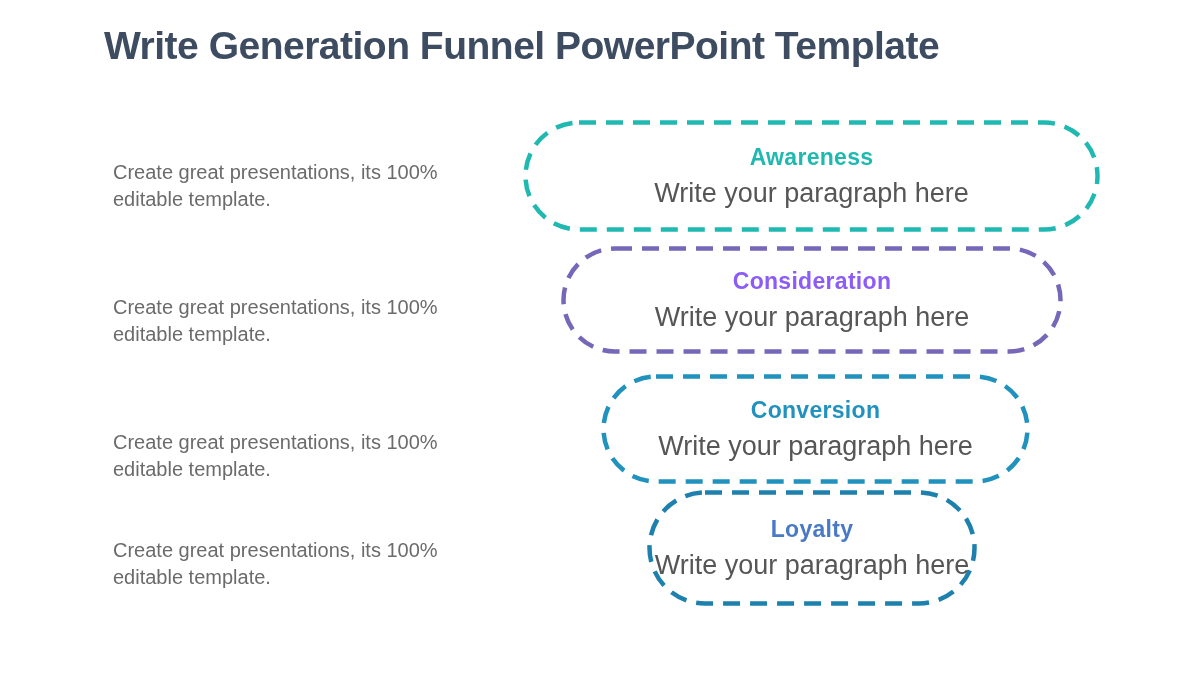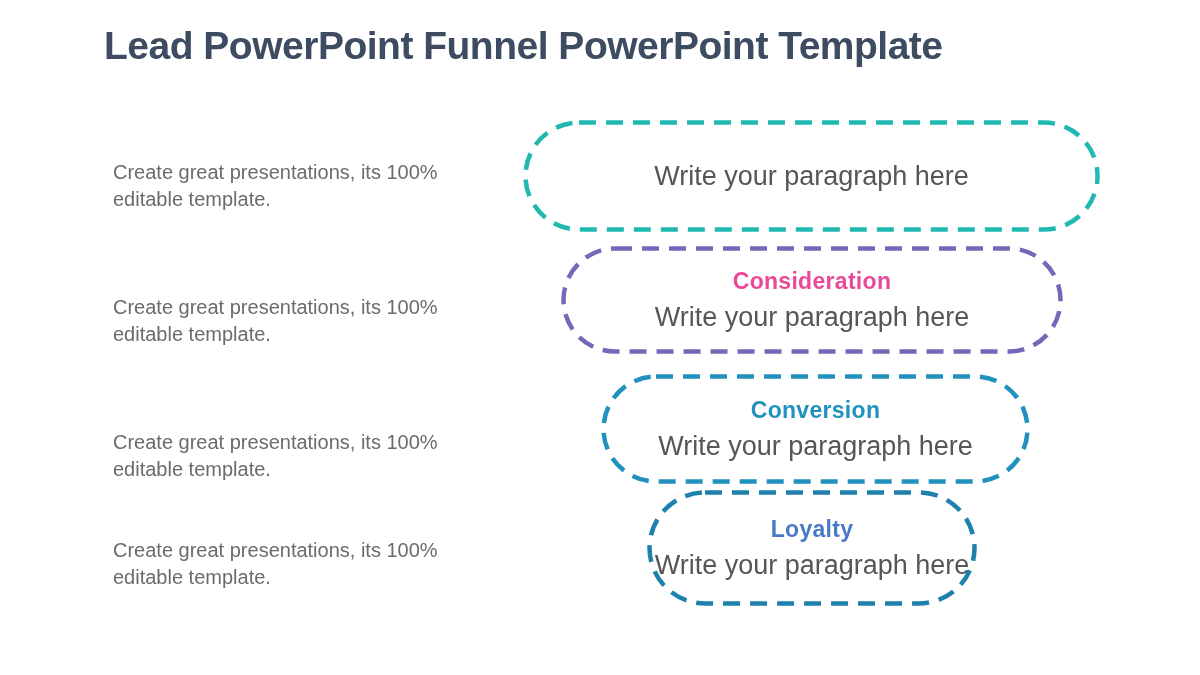--- a/index.html
+++ b/index.html
@@ -75,39 +75,40 @@
   .stage-awareness     { left: 523px; top: 120px; width: 577px; height: 112px; }
   .stage-consideration { left: 561px; top: 246px; width: 502px; height: 108px; }
   .stage-conversion    { left: 601px; top: 374px; width: 429px; height: 110px; }
   .stage-loyalty       { left: 647px; top: 490px; width: 330px; height: 116px; }
 </style>
 </head>
 <body>
 
 <div class="slide">
 
-  <h1 class="title">Lead PowerPoint Funnel PowerPoint Template</h1>
+  <h1 class="title">Write Generation Funnel PowerPoint Template</h1>
 
   <p class="note note-1">Create great presentations, its 100% editable template.</p>
   <p class="note note-2">Create great presentations, its 100% editable template.</p>
   <p class="note note-3">Create great presentations, its 100% editable template.</p>
   <p class="note note-4">Create great presentations, its 100% editable template.</p>
 
   <div class="stage stage-awareness">
     <svg viewBox="0 0 577 112" preserveAspectRatio="none">
       <rect x="2.5" y="2.5" width="572" height="107" rx="53.5" fill="none" stroke-width="4.5" stroke-dasharray="17 10" stroke="#1FB9B1"></rect>
     </svg>
+    <div class="stage-label" style="color: rgb(31, 185, 177);">Awareness</div>
     <div class="stage-desc">Write your paragraph here</div>
   </div>
 
   <div class="stage stage-consideration">
     <svg viewBox="0 0 502 108" preserveAspectRatio="none">
       <rect x="2.5" y="2.5" width="497" height="103" rx="51.5" fill="none" stroke-width="4.5" stroke-dasharray="17 10" stroke="#7667B8"></rect>
     </svg>
-    <div class="stage-label" style="color: #ec4899;">Consideration</div>
+    <div class="stage-label" style="color: #8b5cf6;">Consideration</div>
     <div class="stage-desc">Write your paragraph here</div>
   </div>
 
   <div class="stage stage-conversion">
     <svg viewBox="0 0 429 110" preserveAspectRatio="none">
       <rect x="2.5" y="2.5" width="424" height="105" rx="52.5" fill="none" stroke-width="4.5" stroke-dasharray="17 10" stroke="#2191BE"></rect>
     </svg>
     <div class="stage-label" style="color: rgb(33, 145, 190); text-align: right;">Conversion</div>
     <div class="stage-desc">Write your paragraph here</div>
   </div>

